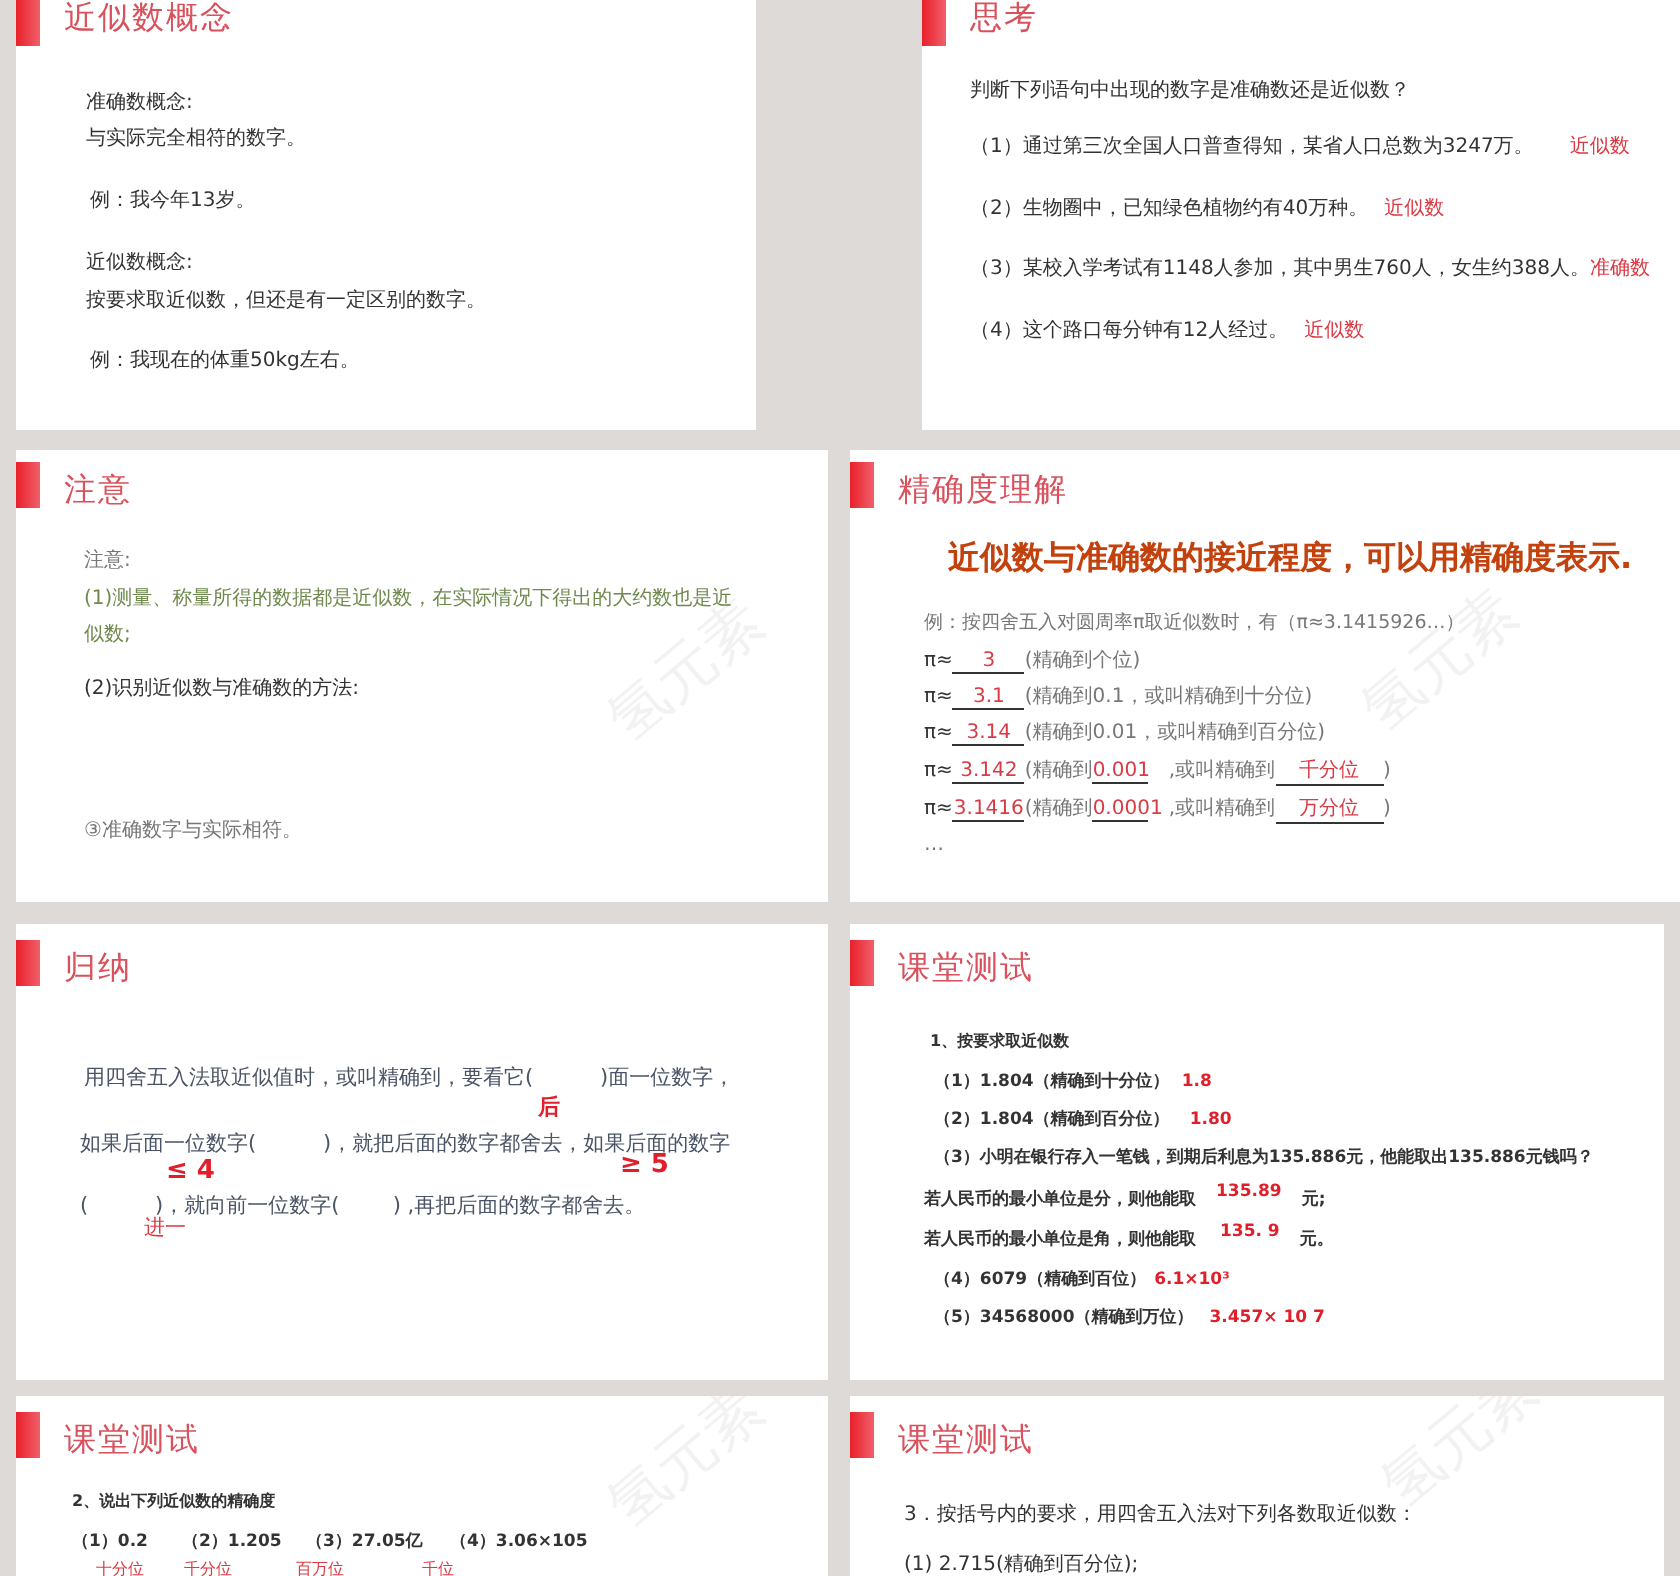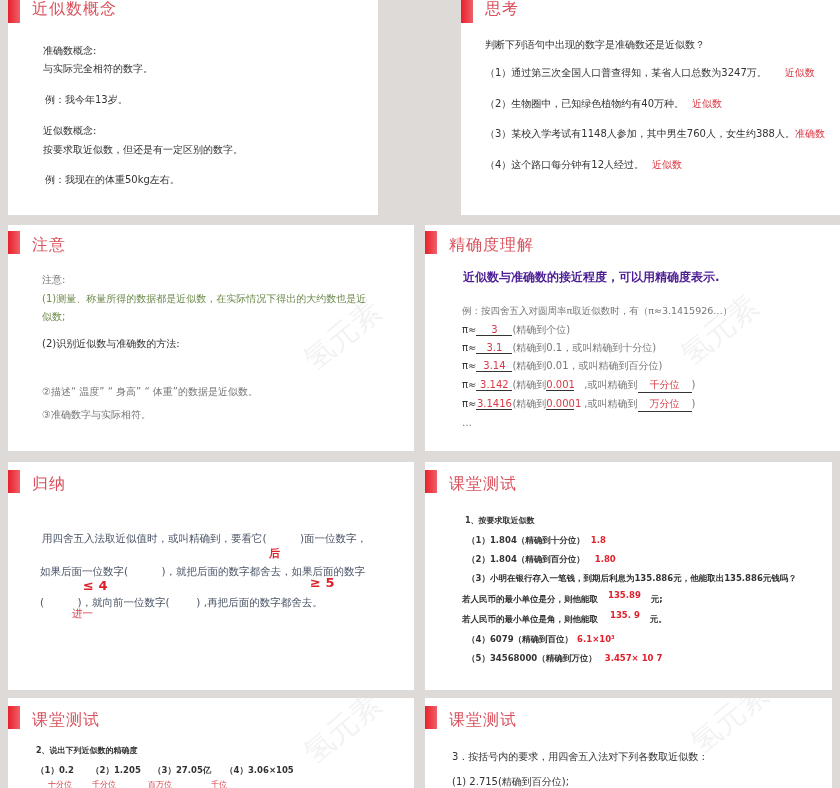--- a/index.html
+++ b/index.html
@@ -49,29 +49,28 @@
   <div class="t" style="left:24px;top:158px;"><span>（4）这个路口每分钟有12人经过。</span><span class="red" style="margin-left:8px;">近似数</span></div>
 </div>
 
 <div class="slide s3">
   <div class="bar" style="top:6px;"></div>
   <div class="title" style="top:10px;">注意</div>
   <div class="t gray" style="left:34px;top:48px;">注意:</div>
   <div class="t green" style="left:34px;top:67px;">(1)测量、称量所得的数据都是近似数，在实际情况下得出的大约数也是近</div>
   <div class="t green" style="left:34px;top:85px;">似数;</div>
   <div class="t" style="left:34px;top:112px;">(2)识别近似数与准确数的方法:</div>
-  <div class="t gray" style="left:34px;top:160px;">②描述“  温度” “ 身高” “ 体重”的数据是近似数。</div>
   <div class="t gray" style="left:34px;top:183px;">③准确数字与实际相符。</div>
   <div class="wm" style="left:290px;top:90px;">氢元素</div>
 </div>
 
 <div class="slide s4">
   <div class="bar" style="top:6px;"></div>
   <div class="title" style="top:10px;">精确度理解</div>
-  <div class="t bold" style="left:38px;top:44px;font-size:12px;color:#4c1d95;">近似数与准确数的接近程度，可以用精确度表示.</div>
+  <div class="t bold" style="left:49px;top:44px;font-size:16px;color:#c2410c;">近似数与准确数的接近程度，可以用精确度表示.</div>
   <div class="t gray" style="left:37px;top:80px;font-size:9.5px;">例：按四舍五入对圆周率π取近似数时，有（π≈3.1415926…）</div>
   <div class="t" style="left:37px;top:98px;"><span>π≈</span><span class="u" style="width:36px;">3</span><span class="gray">(精确到个位)</span></div>
   <div class="t" style="left:37px;top:116px;"><span>π≈</span><span class="u" style="width:36px;">3.1</span><span class="gray">(精确到0.1，或叫精确到十分位)</span></div>
   <div class="t" style="left:37px;top:134px;"><span>π≈</span><span class="u" style="width:36px;">3.14</span><span class="gray">(精确到0.01，或叫精确到百分位)</span></div>
   <div class="t" style="left:37px;top:153px;"><span>π≈</span><span class="u" style="width:36px;">3.142</span><span class="gray">(精确到</span><span class="u" style="width:28px;">0.001</span><span class="gray" style="margin-left:10px;">,或叫精确到</span><span class="u" style="width:54px;">千分位</span><span class="gray">)</span></div>
   <div class="t" style="left:37px;top:172px;"><span>π≈</span><span class="u" style="width:36px;">3.1416</span><span class="gray">(精确到</span><span class="u" style="width:28px;">0.0001</span><span class="gray" style="margin-left:10px;">,或叫精确到</span><span class="u" style="width:54px;">万分位</span><span class="gray">)</span></div>
   <div class="t gray" style="left:37px;top:192px;">…</div>
   <div class="wm" style="left:250px;top:85px;">氢元素</div>
 </div>
 

